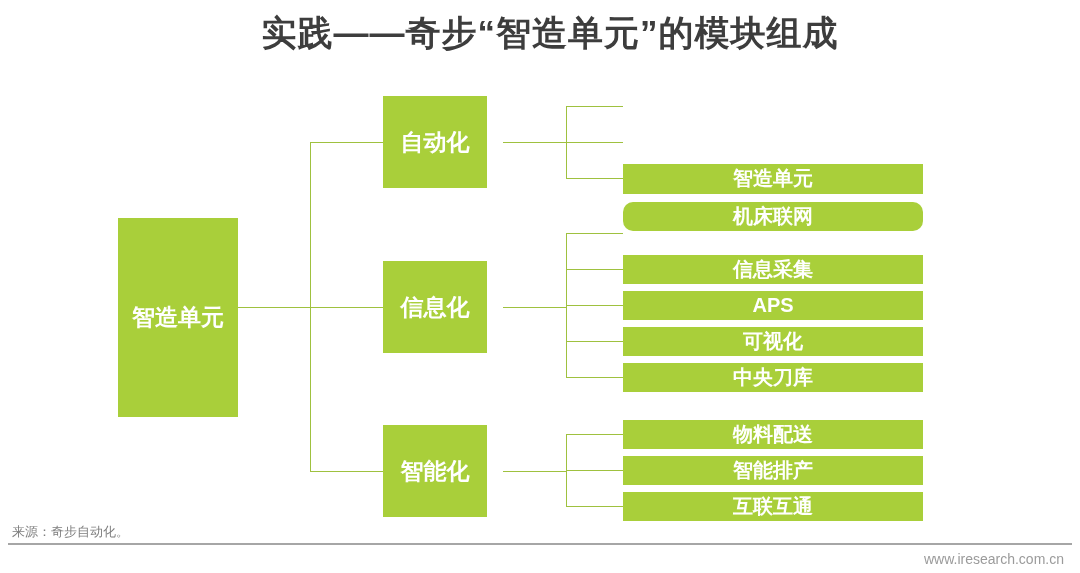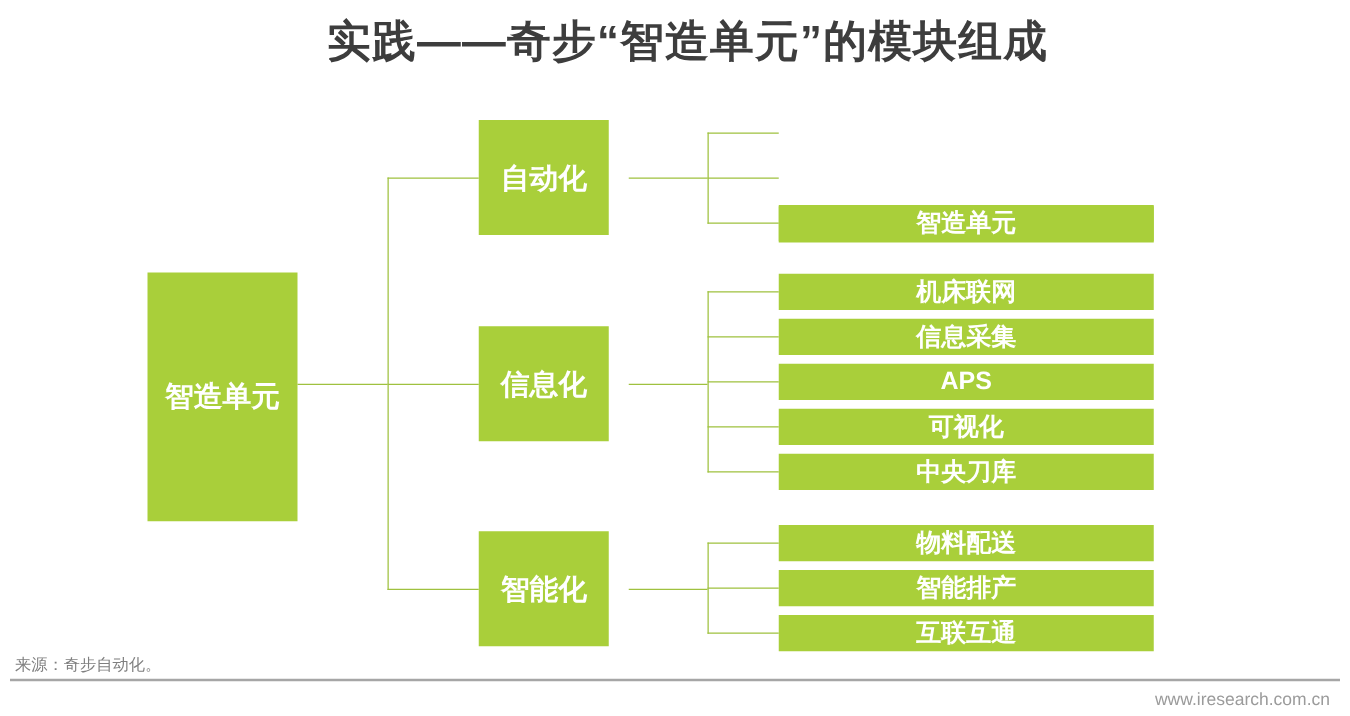--- a/index.html
+++ b/index.html
@@ -108,21 +108,21 @@
   <div class="gbox leaf" style="top:164px;">智造单元</div>
 
   <div class="line hline" style="left:503px; top:307px; width:63px;"></div>
   <div class="line vline" style="left:566px; top:233px; height:145px;"></div>
   <div class="line hline" style="left:566px; top:233px; width:57px;"></div>
   <div class="line hline" style="left:566px; top:269px; width:57px;"></div>
   <div class="line hline" style="left:566px; top:305px; width:57px;"></div>
   <div class="line hline" style="left:566px; top:341px; width:57px;"></div>
   <div class="line hline" style="left:566px; top:377px; width:57px;"></div>
 
-  <div class="gbox leaf" style="top:219px;">机床联网</div>
+  <div class="gbox leaf" style="top:202px;border-radius:10px;">机床联网</div>
   <div class="gbox leaf" style="top:255px;">信息采集</div>
   <div class="gbox leaf" style="top:291px;">APS</div>
   <div class="gbox leaf" style="top:327px;">可视化</div>
   <div class="gbox leaf" style="top:363px;">中央刀库</div>
 
   <div class="line hline" style="left:503px; top:471px; width:63px;"></div>
   <div class="line vline" style="left:566px; top:434px; height:73px;"></div>
   <div class="line hline" style="left:566px; top:434px; width:57px;"></div>
   <div class="line hline" style="left:566px; top:470px; width:57px;"></div>
   <div class="line hline" style="left:566px; top:506px; width:57px;"></div>

